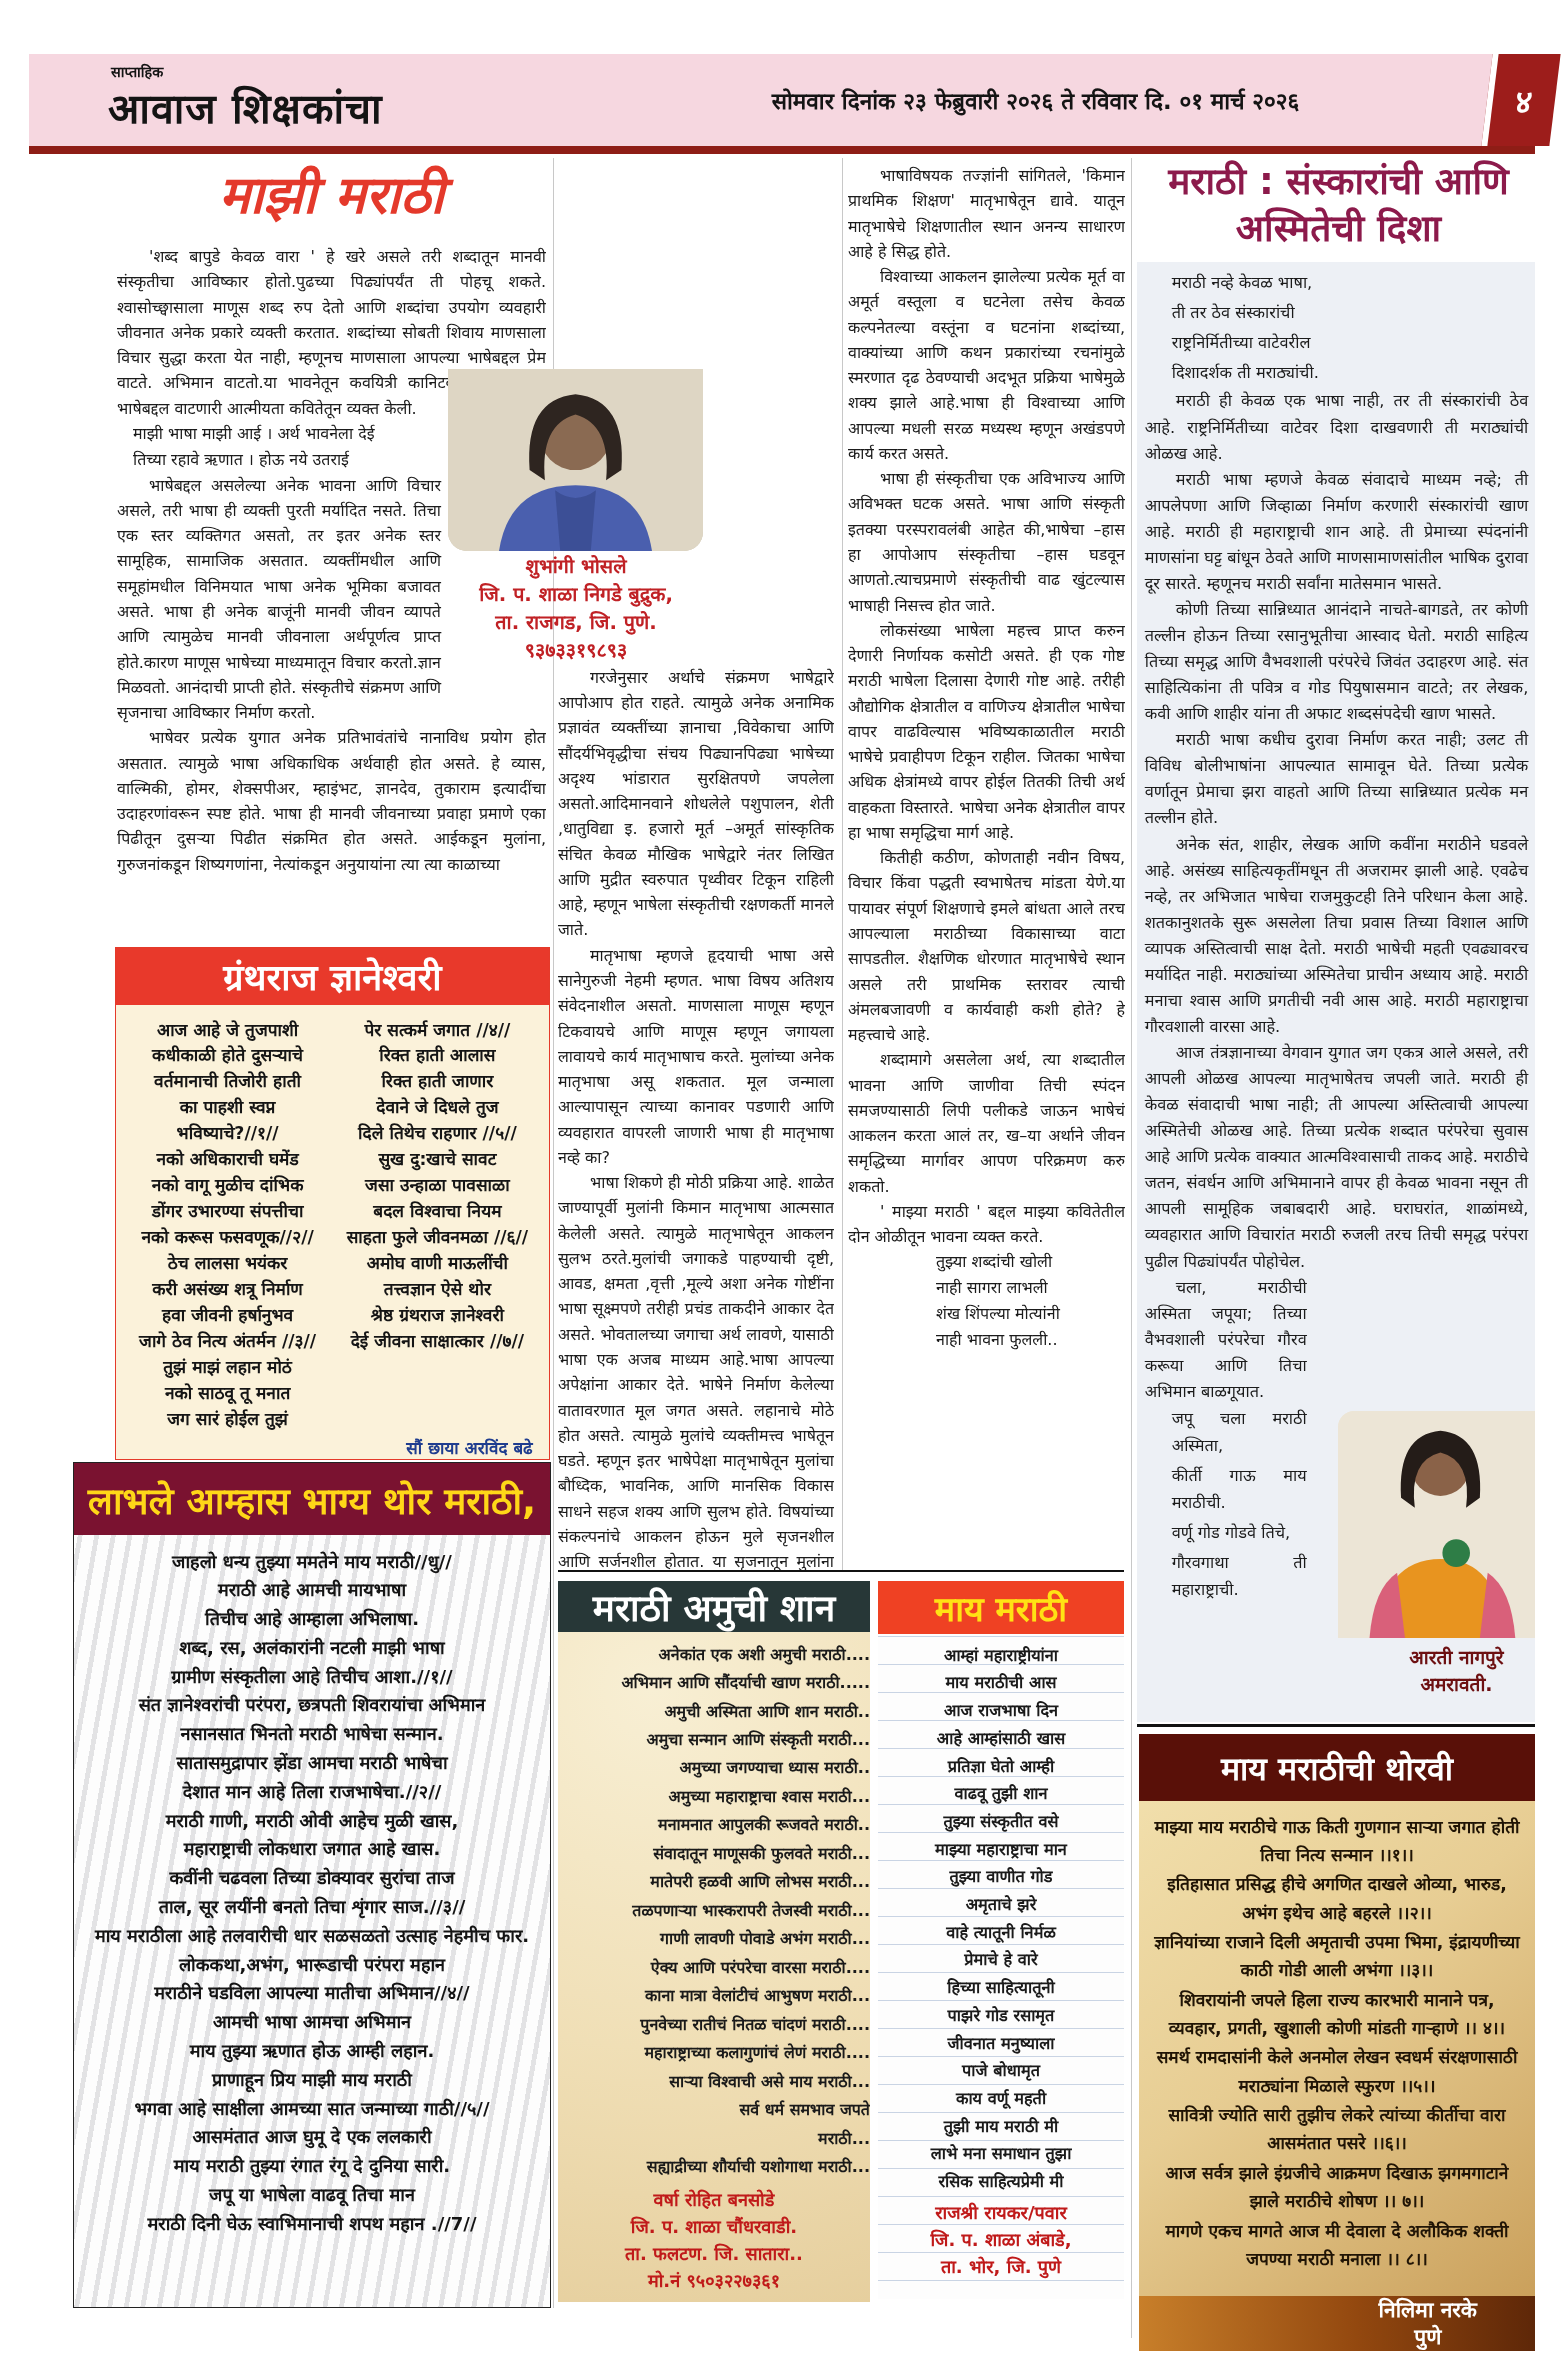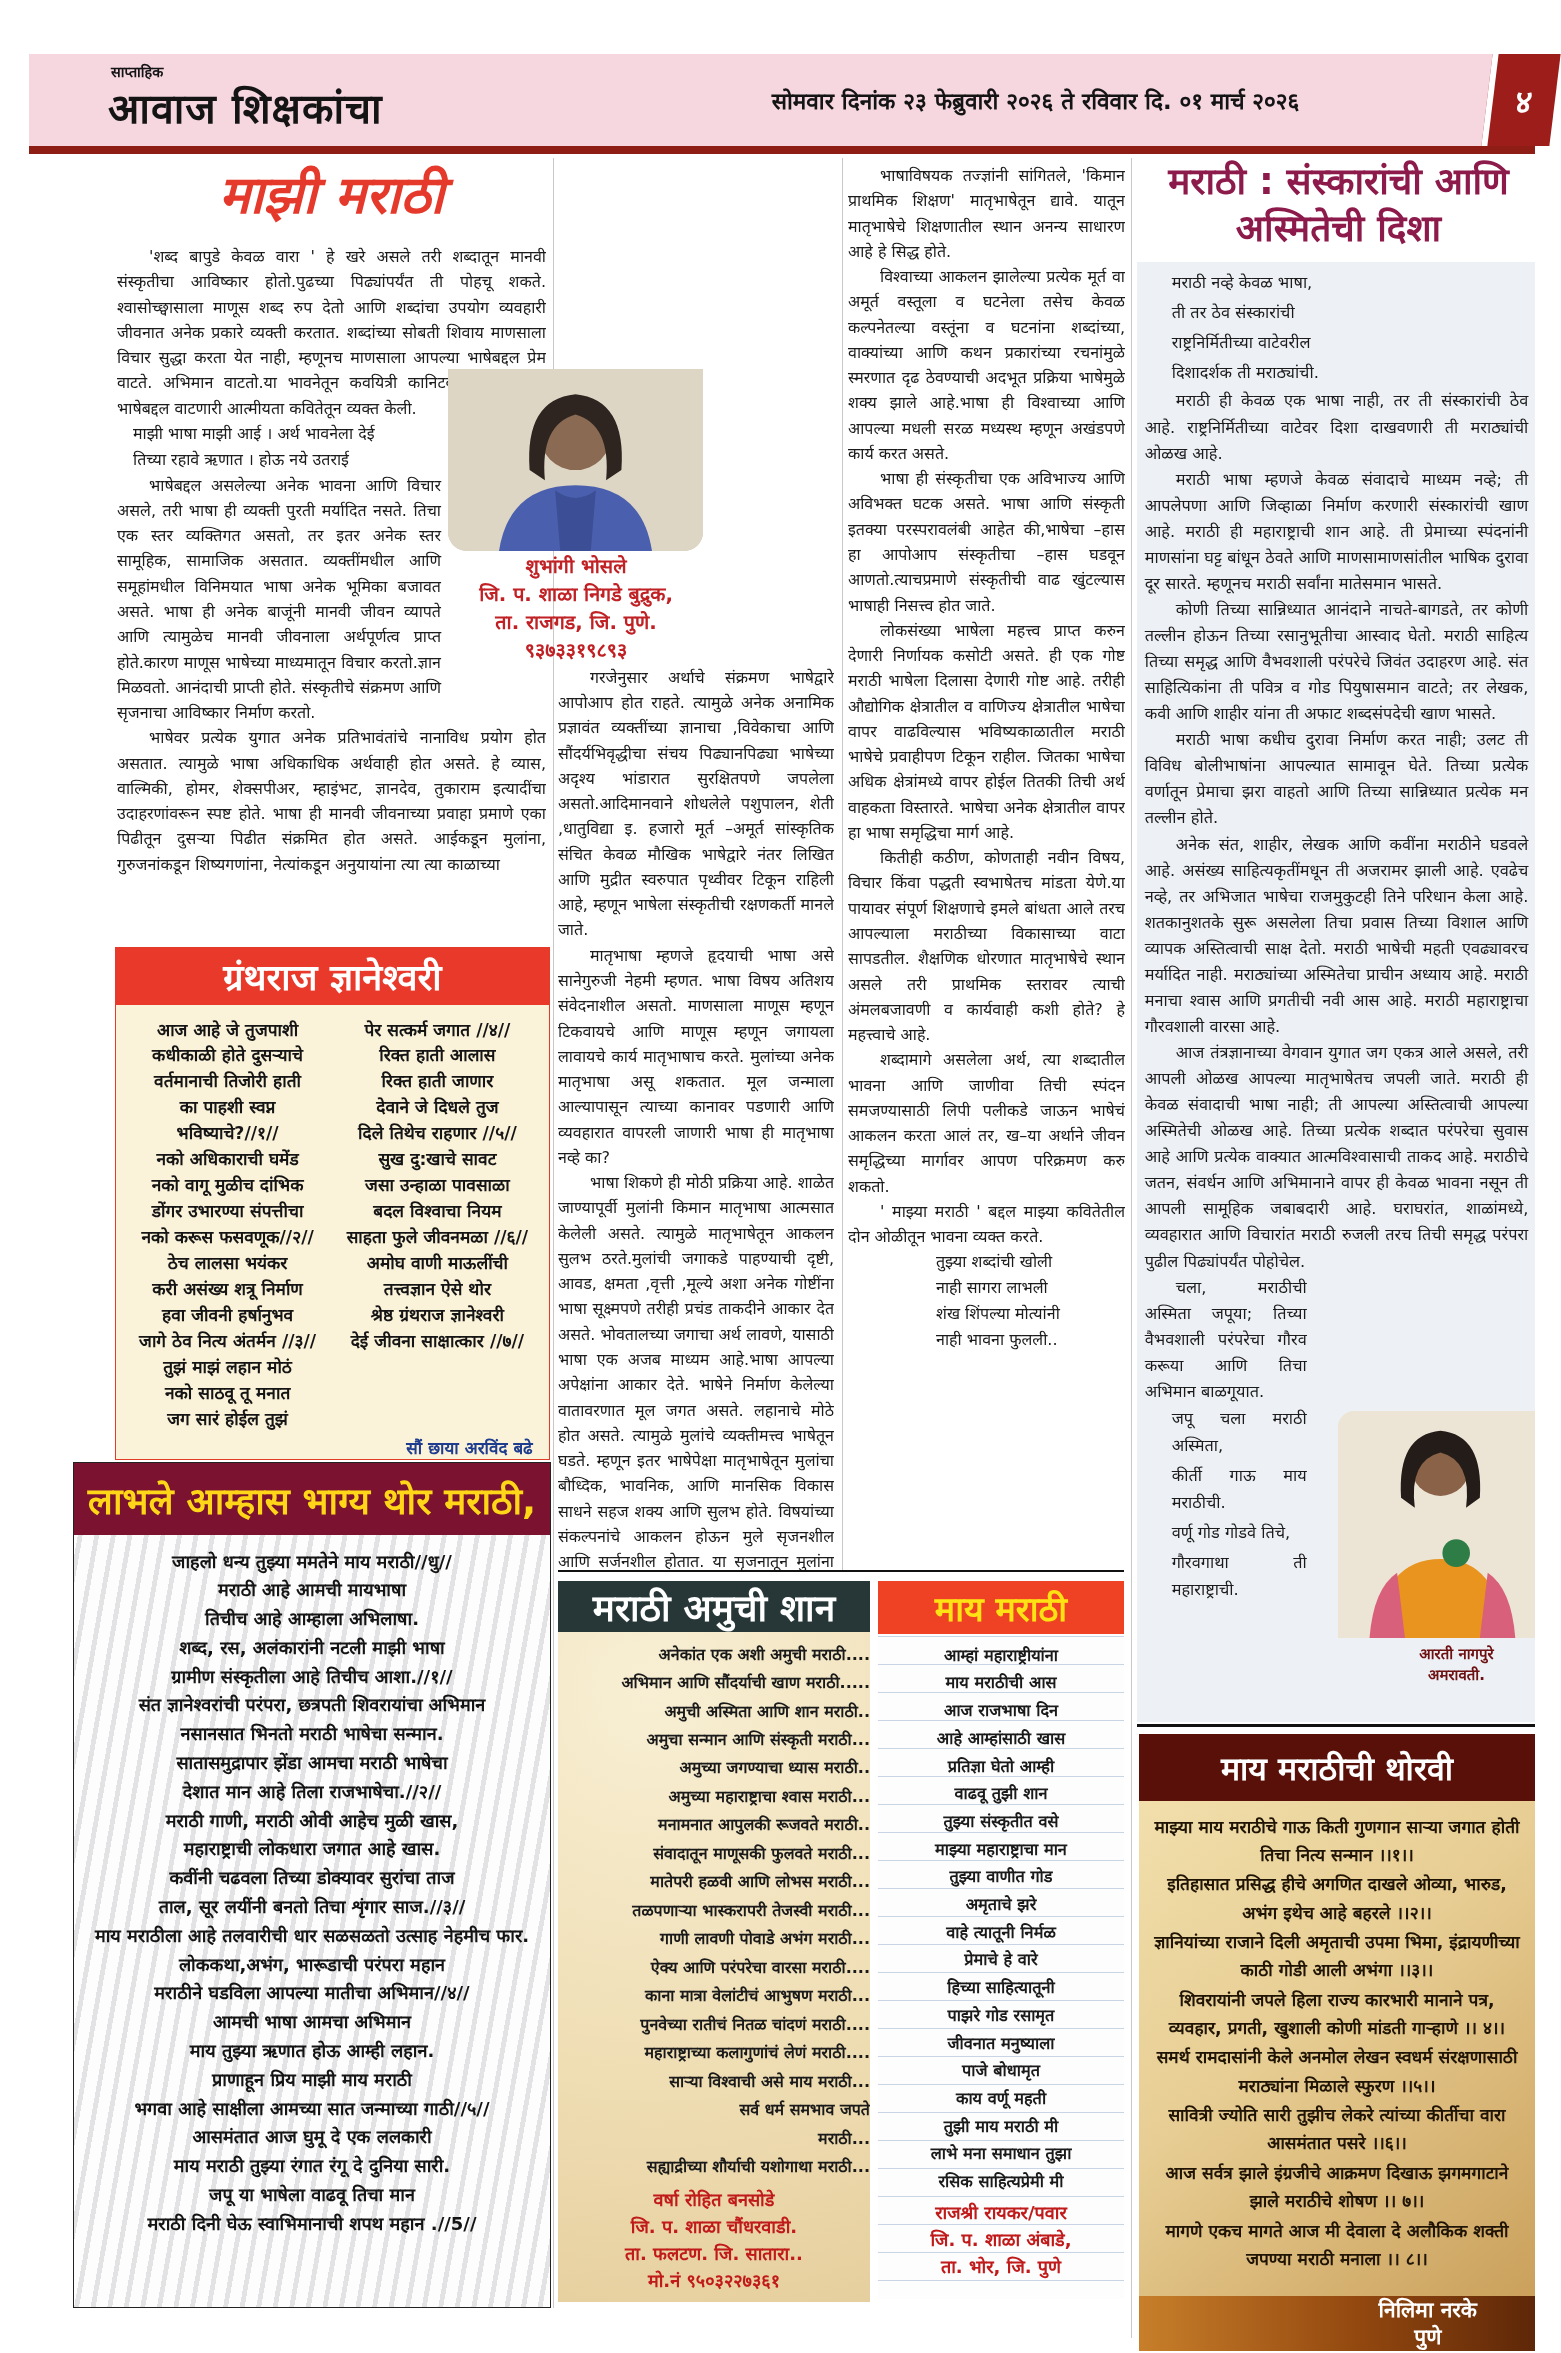--- a/index.html
+++ b/index.html
@@ -34,21 +34,21 @@
   .a2-title{position:absolute;left:1142px;top:158px;width:393px;text-align:center;color:#8c1a4b;
             font-size:37px;font-weight:bold;line-height:1.28;}
   .a2-body{position:absolute;left:1137px;top:262px;width:398px;height:1460px;background:#edf0f5;
            box-sizing:border-box;padding:6.7px 6.7px 0 7.7px;font-size:16.3px;line-height:1.6;text-align:justify;overflow:hidden;}
   .a2-body p{margin:0;text-indent:31px;}
   .a2-verse{margin:0 0 2.9px 27px;font-size:16.3px;line-height:1.66;}
   .a2spacer{float:right;width:211px;height:317px;margin:14.4px 0 0 10.6px;}
   .photo2{position:absolute;left:1338px;top:1411px;width:197px;height:227px;border-radius:16.3px 0 0 0;
           background:linear-gradient(180deg,#efe9dd,#e4dccb);overflow:hidden;}
   .caption2{position:absolute;left:1379px;top:1644px;width:155px;text-align:center;color:#6d1012;
-            font-weight:bold;font-size:15px;line-height:1.4;}
+            font-weight:bold;font-size:19px;line-height:1.4;}
   .a2-rule{position:absolute;left:1137px;top:1724px;width:398px;height:2.9px;background:#121212;}
   
   .bx{position:absolute;box-sizing:border-box;overflow:hidden;}
   .bx-title{display:flex;align-items:center;justify-content:center;font-weight:bold;}
   
   .dny{left:115px;top:947px;width:435px;height:513px;background:#fbf2da;border:1.9px solid #e43a2a;}
   .dny .bx-title{height:57px;background:#e8392b;color:#ffffff;font-size:36px;}
   .dny-cols{display:flex;padding:12.5px 6.7px 0 6.7px;}
   .dny-col{flex:1;text-align:center;font-weight:bold;font-size:17.3px;line-height:1.5;color:#151515;}
   .dny-by{text-align:right;padding-right:16.3px;color:#1f3d8f;font-weight:bold;font-size:17px;line-height:1.45;margin-top:3.8px;}
@@ -253,21 +253,21 @@
         <div>माय मराठीला आहे तलवारीची धार सळसळतो उत्साह नेहमीच फार.</div>
         <div>लोककथा,अभंग, भारूडाची परंपरा महान</div>
         <div>मराठीने घडविला आपल्या मातीचा अभिमान//४//</div>
         <div>आमची भाषा आमचा अभिमान</div>
         <div>माय तुझ्या ऋणात होऊ आम्ही लहान.</div>
         <div>प्राणाहून प्रिय माझी माय मराठी</div>
         <div>भगवा आहे साक्षीला आमच्या सात जन्माच्या गाठी//५//</div>
         <div>आसमंतात आज घुमू दे एक ललकारी</div>
         <div>माय मराठी तुझ्या रंगात रंगू दे दुनिया सारी.</div>
         <div>जपू या भाषेला वाढवू तिचा मान</div>
-        <div>मराठी दिनी घेऊ स्वाभिमानाची शपथ महान .//5//</div>
+        <div>मराठी दिनी घेऊ स्वाभिमानाची शपथ महान .//7//</div>
       </div>
   </div>
 
   <div class="hline-mid"></div>
 
   <div class="bx shn">
     <div class="bx-title">मराठी अमुची शान</div>
     <div class="shn-poem">
         <div>अनेकांत एक अशी अमुची मराठी....</div>
         <div>अभिमान आणि सौंदर्याची खाण मराठी.....</div>

